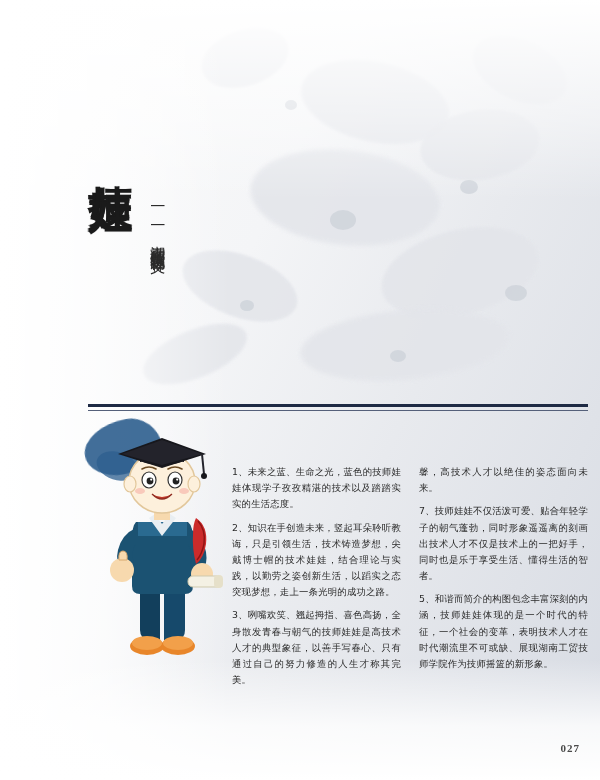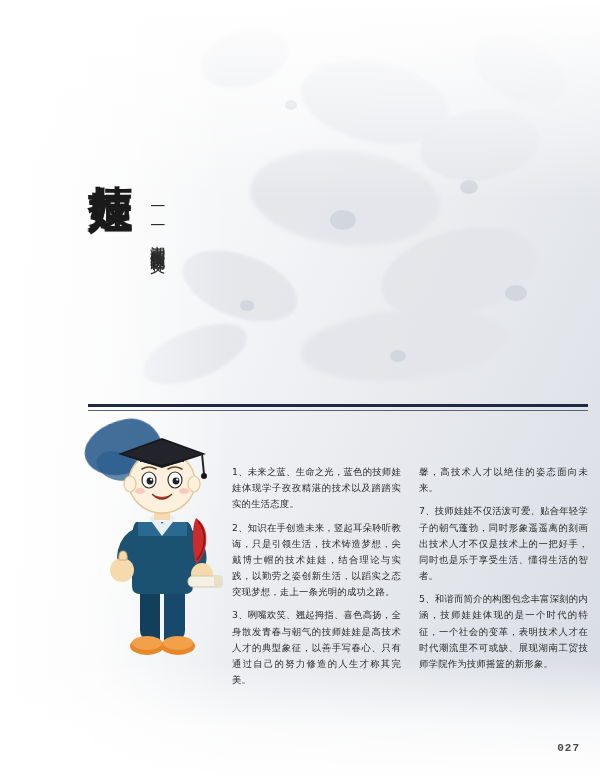--- a/index.html
+++ b/index.html
@@ -127,21 +127,21 @@
     text-align: justify;
     margin: 0 0 7px 0;
     letter-spacing: .2px;
   }
 
   
   .page-number {
     position: absolute;
     right: 20px;
     bottom: 26px;
-    font-family: Liberation Mono, monospace;
+    font-family: Liberation Serif, serif;
     font-size: 11px;
     font-weight: 700;
     color: #4a4a4a;
     letter-spacing: 1px;
   }
 
   
   .mascot {
     position: absolute;
     left: 92px;

